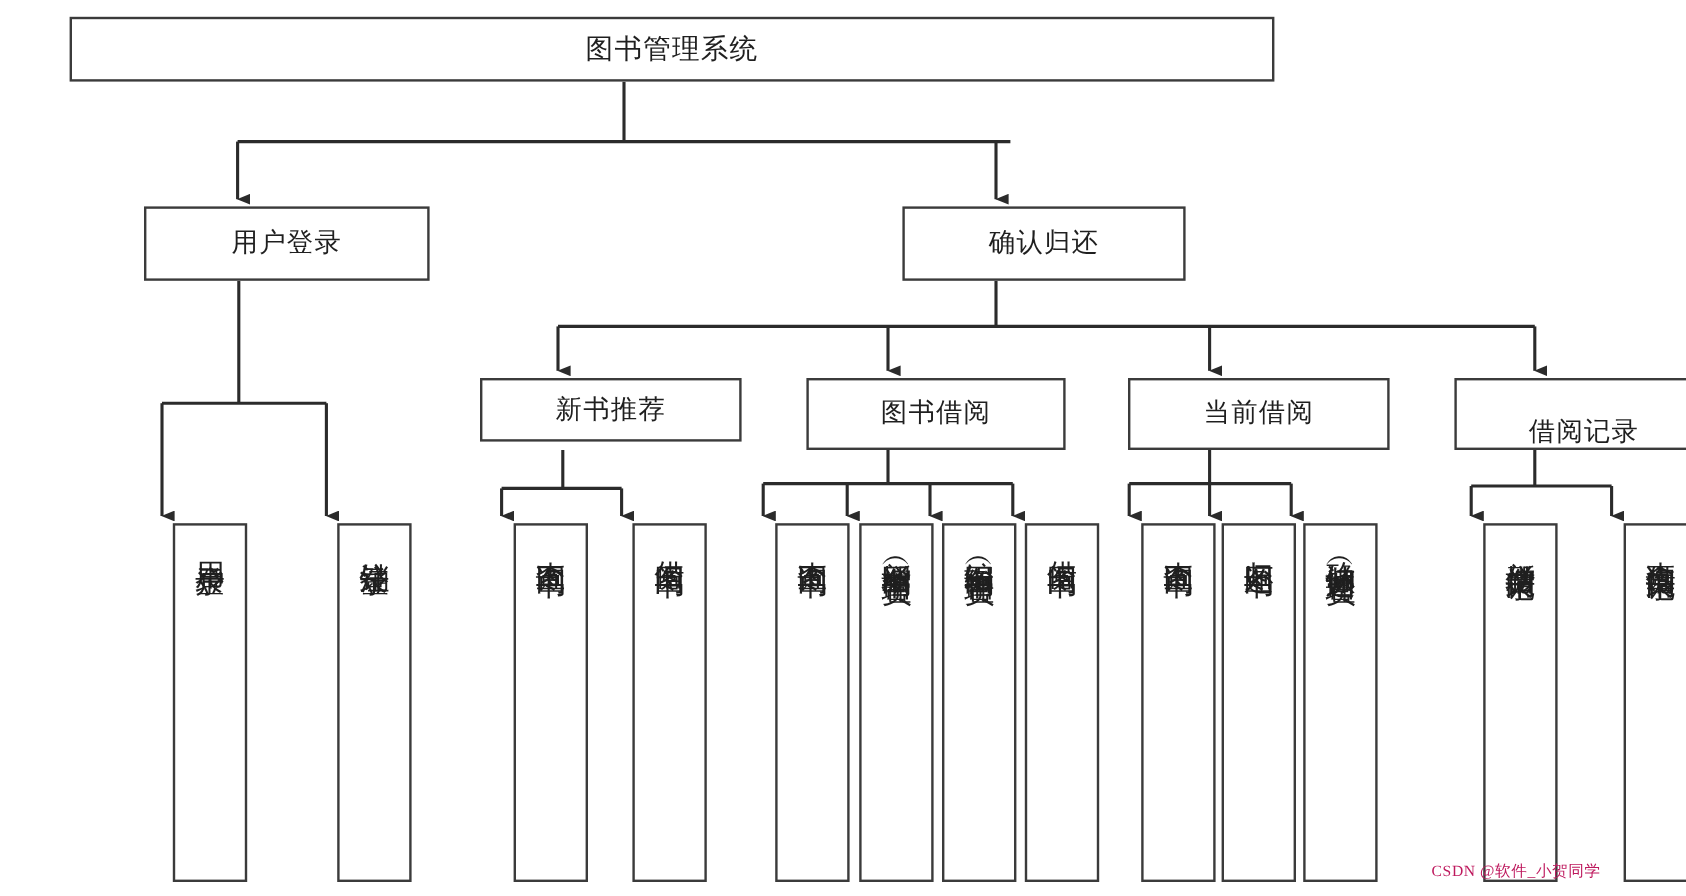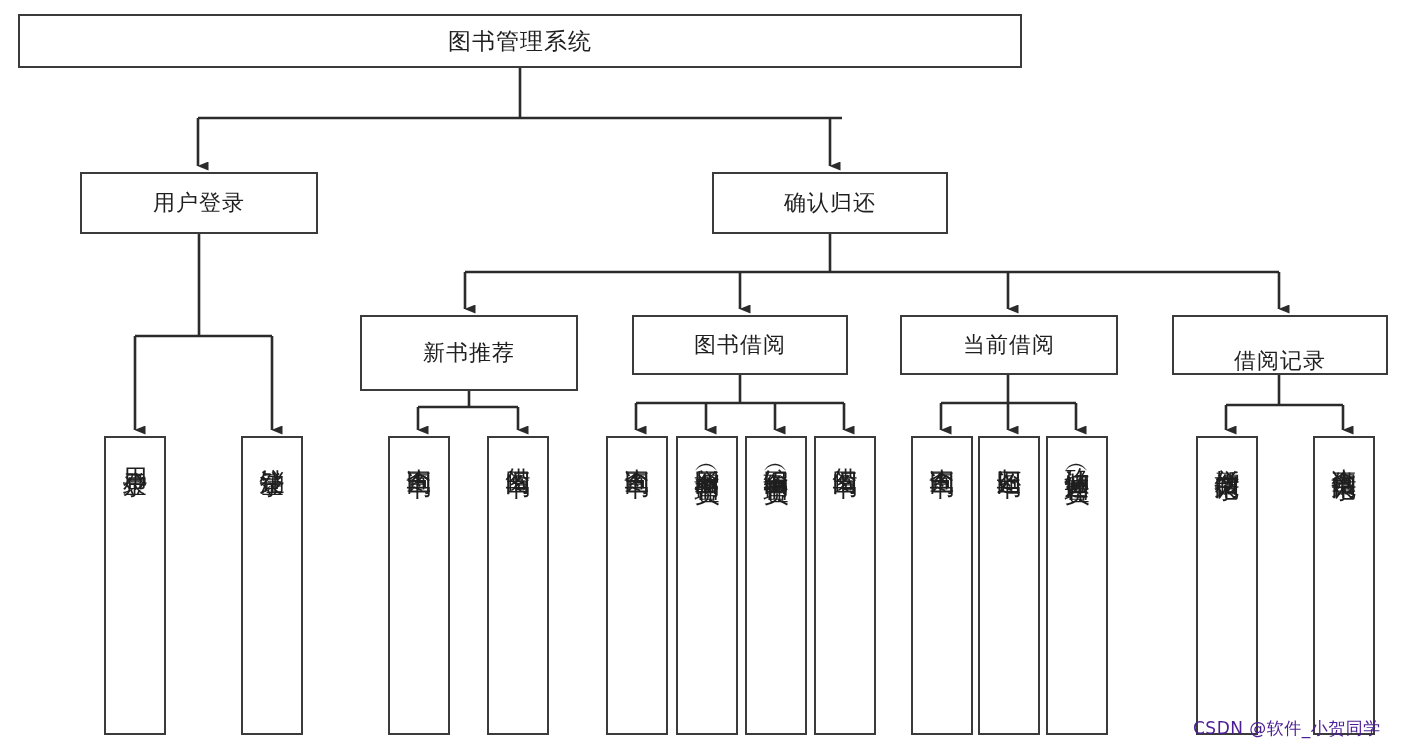--- a/index.html
+++ b/index.html
@@ -28,20 +28,21 @@
   }
   .node {
     position: absolute;
     box-sizing: border-box;
     background: #ffffff;
     border: 2px solid #3b3b3b;
     display: flex;
     align-items: center;
     justify-content: center;
     color: #222222;
+    margin-left: 40px;
   }
   .node-label {
     display: block;
     text-align: center;
     line-height: 1.15;
     white-space: nowrap;
     color: #1f1f1f;
   }
   
   .node.h .node-label {
@@ -59,24 +60,25 @@
   .node.v .node-label {
     writing-mode: vertical-rl;
     text-orientation: upright;
     font-size: 25px;
     line-height: 1.0;
     letter-spacing: 2px;
     white-space: nowrap;
   }
   .watermark {
     position: absolute;
-    color: #4c1d95;
-    font-size: 17px;
+    color: #be185d;
+    font-size: 13px;
     white-space: nowrap;
     letter-spacing: 0.5px;
+    font-family: Liberation Serif, serif;
   }
 </style>
 </head>
 <body>
 
 <div id="diagram-root">
 
   <svg class="connectors" viewBox="0 0 1405 747">
     <defs>
       <marker id="arrow" markerWidth="9" markerHeight="11" refX="4.5" refY="10.5" orient="auto" markerUnits="userSpaceOnUse">
@@ -131,21 +133,21 @@
     <span class="node-label">图书管理系统</span>
   </div>
 
   <div class="node h" style="left:80px; top:172px; width:238px; height:62px;">
     <span class="node-label">用户登录</span>
   </div>
   <div class="node h" style="left:712px; top:172px; width:236px; height:62px;">
     <span class="node-label">确认归还</span>
   </div>
 
-  <div class="node h" style="left:360px; top:315px; width:218px; height:76px;">
+  <div class="node h" style="left:360px; top:315px; width:218px; height:53px;">
     <span class="node-label">新书推荐</span>
   </div>
   <div class="node h" style="left:632px; top:315px; width:216px; height:60px;">
     <span class="node-label">图书借阅</span>
   </div>
   <div class="node h" style="left:900px; top:315px; width:218px; height:60px;">
     <span class="node-label">当前借阅</span>
   </div>
   <div class="node h" style="left:1172px; top:315px; width:216px; height:60px;align-items:flex-end;">
     <span class="node-label">借阅记录</span>

